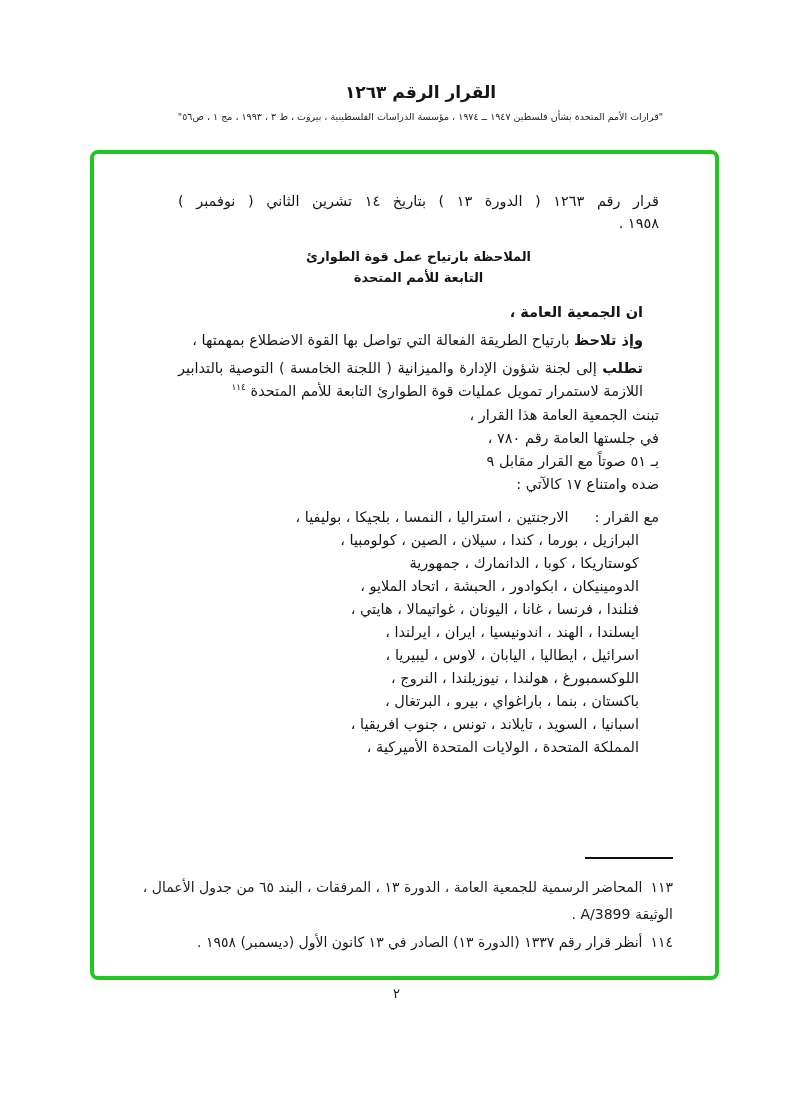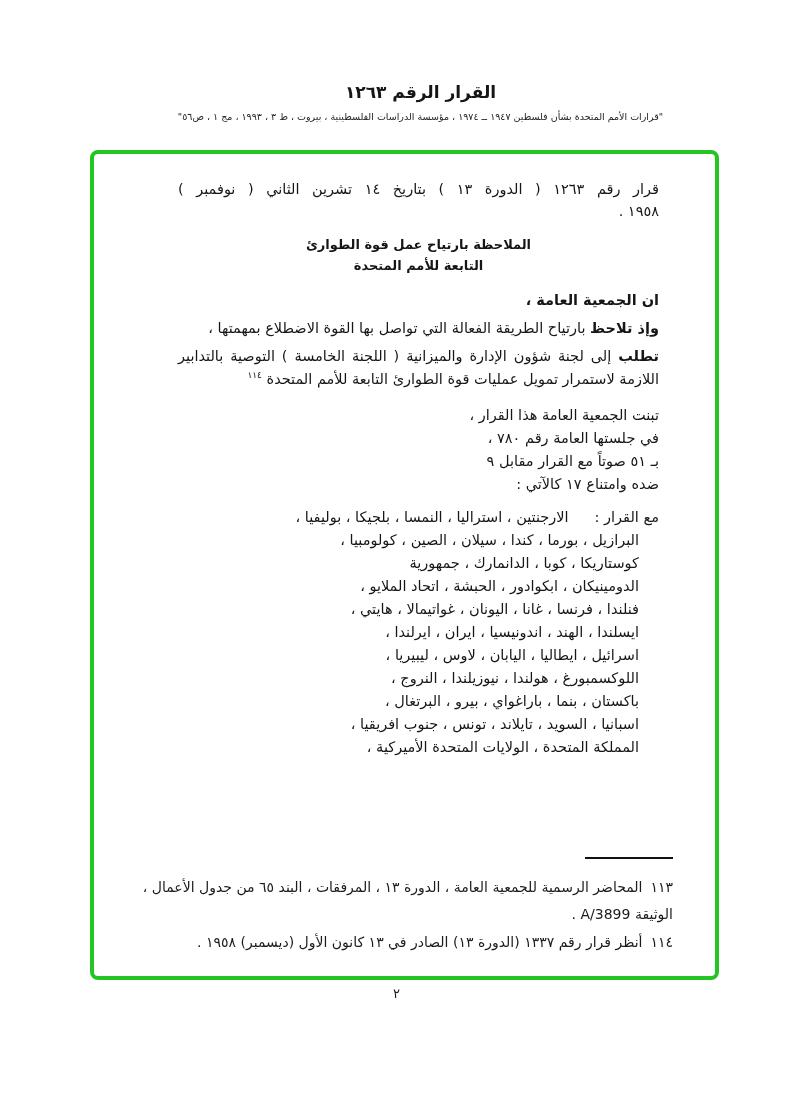--- a/index.html
+++ b/index.html
@@ -22,30 +22,30 @@
     width: 621px; height: 822px;
     border: 4px solid var(--highlight);
     border-radius: 8px; background: #ffffff;
   }
   .doc-body {
     padding: 24px 56px 0 84px;
     font-size: 14.5px; line-height: 1.55;
     text-align: right;
   }
   .intro { text-align: right; }
-  .justify-full { text-align: justify; text-align-last: justify; }
+  .justify-full { text-align: justify; text-align-last: justify; margin-top: 12px; }
   .heading {
     text-align: center; font-weight: bold;
     font-size: 13px; line-height: 1.6;
     margin: 12px 0 12px 0;
   }
-  .para { margin: 6px 0 0 0; text-align: justify; }
+  .para { margin: 6px 16px 0 0; text-align: justify; }
   .para b { font-weight: bold; }
   .fn-ref { font-size: 9px; }
-  .adoption { margin-top: 14px; }
+  .adoption { margin-top: 2px; }
   .adoption-line { line-height: 1.58; }
   .vote-block { margin-top: 10px; }
   .vote-line { line-height: 23px; padding-right: 20px; }
   .vote-line.first { padding-right: 0; }
   .vote-label { margin-left: 26px; }
 
   .footnotes {
     position: absolute; left: 16px; right: 42px; bottom: 20px;
     font-size: 14px; line-height: 1.95; text-align: right; color: #1b1b1b;
   }

